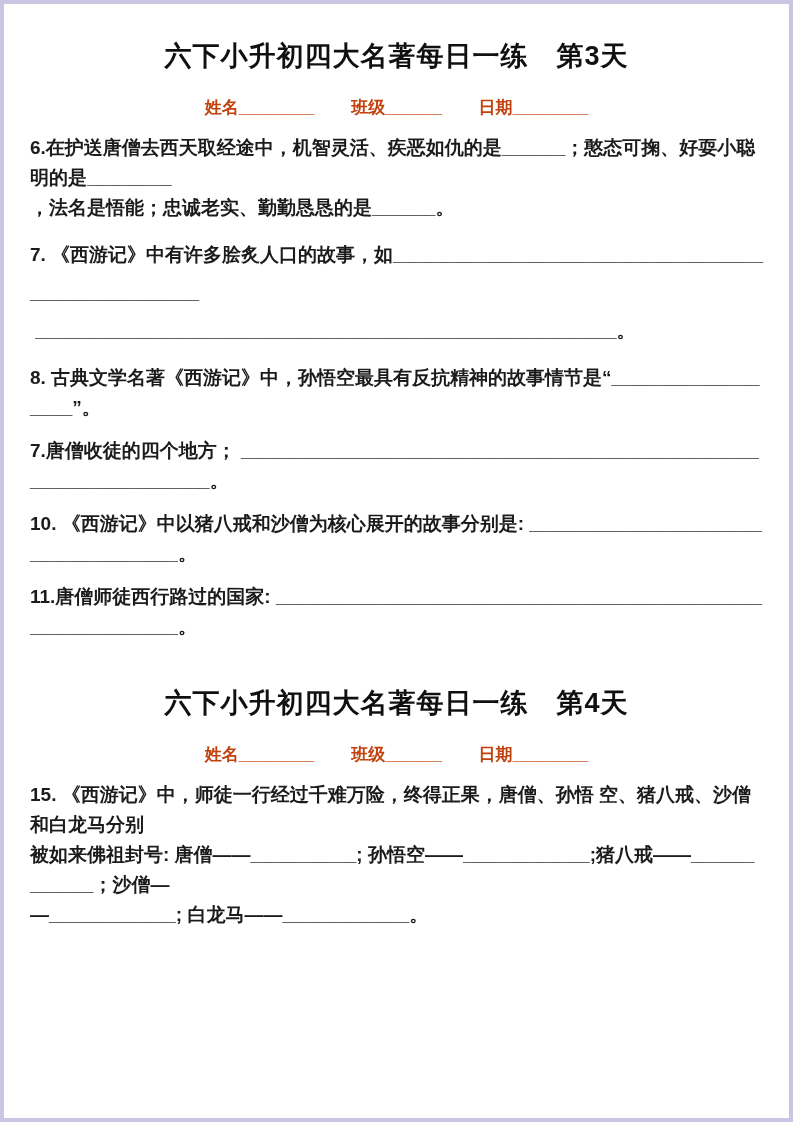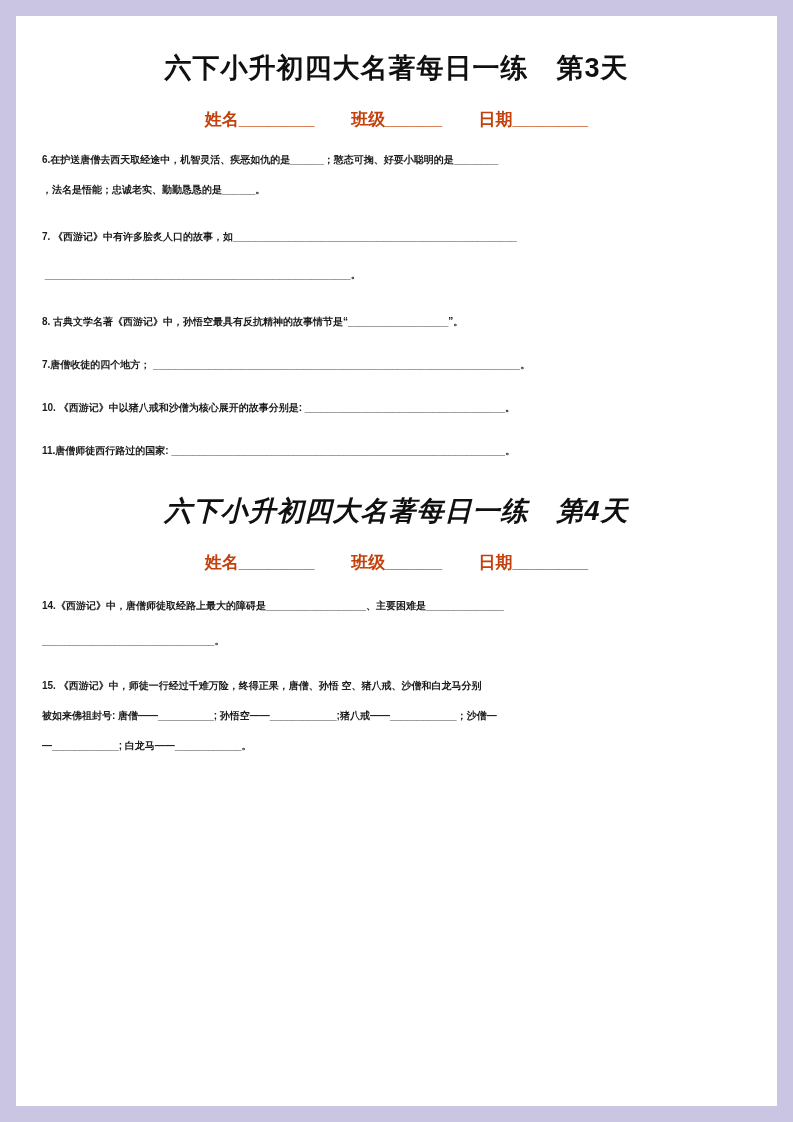--- a/index.html
+++ b/index.html
@@ -1,50 +1,50 @@
 <!DOCTYPE html>
 <html><head>
 <meta charset="utf-8">
 <style>
   html,body { margin:0; padding:0; background:#e8e6f2; }
   .page {
     width:793px; height:1122px;
     background:#cbc5e4;
-    padding:16px;
+    padding:4px;
     box-sizing:border-box;
     font-family:"Liberation Sans","DejaVu Sans",sans-serif;
   }
   .sheet {
     background:#ffffff;
     width:100%; height:100%;
     box-sizing:border-box;
     padding:24px 26px 12px;
     display:flex; flex-direction:column;
     overflow:hidden;
   }
   .section-title {
     text-align:center;
     font-size:27px;
     font-weight:800;
     color:#101010;
     letter-spacing:1px;
     margin:10px 0 14px;
     white-space:pre-wrap;
   }
-  .mt-lg { margin-top:14px;font-style:italic; }
+  .mt-lg { margin-top:30px; }
   .meta-line {
     text-align:center;
     font-size:17px;
     font-weight:700;
     color:#c2410c;
     margin:8px 0 14px;
   }
   .meta-line span { margin:0 16px; white-space:pre; }
   .question {
-    font-size:10px;
+    font-size:19px;
     font-weight:700;
     color:#1b1b1b;
     line-height:30px;
     margin:0 0 13px;
     white-space:pre-wrap;
     word-break:break-all;
   }
   .lh38 { line-height:38px; }
   .lh36 { line-height:35px; }
   .lh43 { line-height:43px; }
@@ -73,20 +73,18 @@
     <p class="question">11.唐僧师徒西行路过的国家: ____________________________________________________________。</p>
 
     <div class="section-title mt-lg">六下小升初四大名著每日一练　第4天</div>
 
     <div class="meta-line">
       <span>姓名________</span>
       <span>班级______</span>
       <span>日期________</span>
     </div>
 
-    <p class="question lh36">14.《西游记》中，唐僧师徒取经路上最大的障碍是__________________、主要困难是______________
-_______________________________。</p>
     <p class="question">15. 《西游记》中，师徒一行经过千难万险，终得正果，唐僧、孙悟 空、猪八戒、沙僧和白龙马分别
 被如来佛祖封号: 唐僧——__________; 孙悟空——____________;猪八戒——____________；沙僧—
 —____________; 白龙马——____________。</p>
 
   </div>
 </div>
 
 </body></html>

